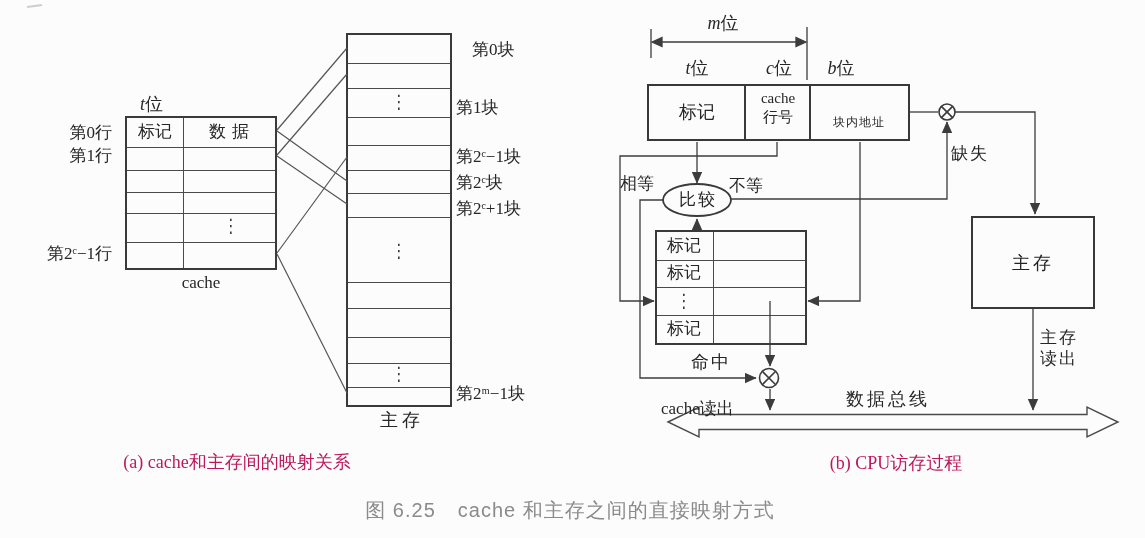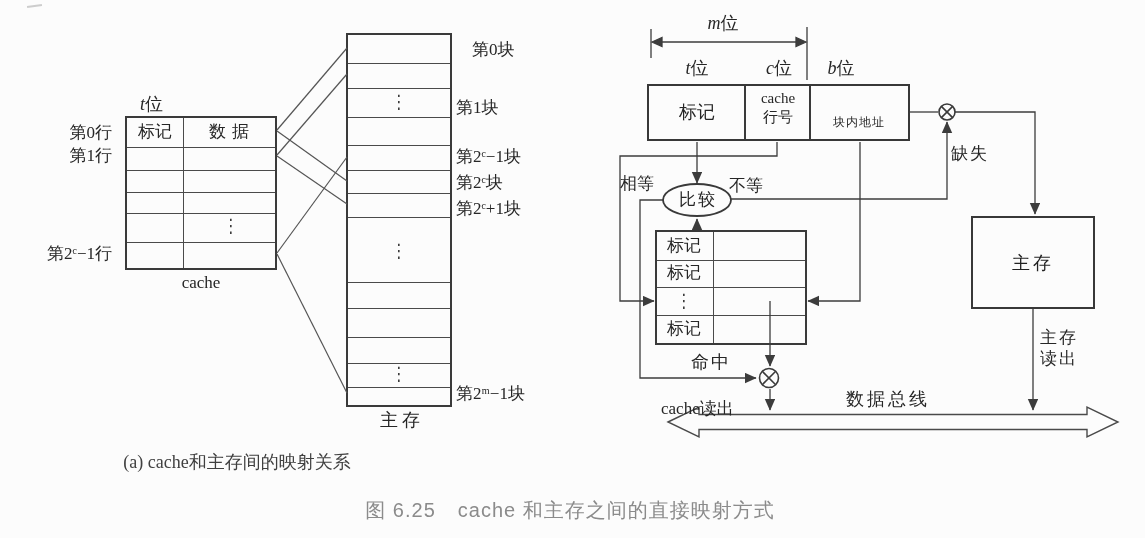--- a/index.html
+++ b/index.html
@@ -12,21 +12,21 @@
   .box{position:absolute;border:2px solid #3a3a3a;box-sizing:border-box;background:transparent;}
   .box-thick{position:absolute;border:2.5px solid #383838;box-sizing:border-box;background:transparent;}
   .hline{position:absolute;left:0;width:100%;height:1px;background:#4a4a4a;}
   .vline{position:absolute;top:0;height:100%;width:1px;background:#4a4a4a;}
   .vdiv2{position:absolute;top:0;height:100%;width:2px;background:#3a3a3a;}
   .vdots{position:absolute;font-size:15px;line-height:15px;color:#333;transform:translateX(-50%) scaleY(1.25);
          font-family:"DejaVu Sans",sans-serif;}
   svg{position:absolute;left:0;top:0;z-index:2;}
   .txt{z-index:3;}
   .itvar{font-style:italic;font-family:"Liberation Serif","DejaVu Serif",serif;}
-  .caption{font-size:18px;color:#404040;}
+  .caption{font-size:18px;color:#be185d;}
   .figcap{position:absolute;left:570px;top:497px;transform:translateX(-50%);white-space:nowrap;
           font-family:"Liberation Sans","DejaVu Sans",sans-serif;font-size:20px;color:#8b8b8b;
           letter-spacing:1px;z-index:3;}
   .figcap .gap{display:inline-block;width:22px;}
   .artifact{position:absolute;left:27px;top:5px;width:15px;height:2px;background:#b9b9b9;
             transform:rotate(-7deg);opacity:.7;}
   .mm-label{position:absolute;font-size:17px;line-height:20px;white-space:nowrap;color:#262626;}
 </style>
 </head>
 <body>
@@ -168,16 +168,17 @@
   <div class="lbl txt" style="left:691px;top:352px;font-size:18px;letter-spacing:2px;">命中</div>
   <div class="lbl txt" style="left:661px;top:387px;margin-top:12px;">cache读出</div>
   <div class="lbl txt" style="left:846px;top:389px;font-size:18px;letter-spacing:3px;">数据总线</div>
 
   <div class="box-thick" style="left:971px;top:216px;width:124px;height:93px;display:flex;align-items:center;justify-content:center;">
     <span class="txt" style="font-size:18px;letter-spacing:3px;">主存</span>
   </div>
   <div class="lbl txt" style="left:1040px;top:328px;letter-spacing:2px;">主存</div>
   <div class="lbl txt" style="left:1040px;top:349px;letter-spacing:2px;">读出</div>
 
+  <div class="lbl ctr caption txt" style="left:896px;top:453px;">(b) CPU访存过程</div>
 
   <div class="figcap"><span>图 6.25</span><span class="gap"></span><span>cache 和主存之间的直接映射方式</span></div>
 
 </div>
 
 </body></html>

